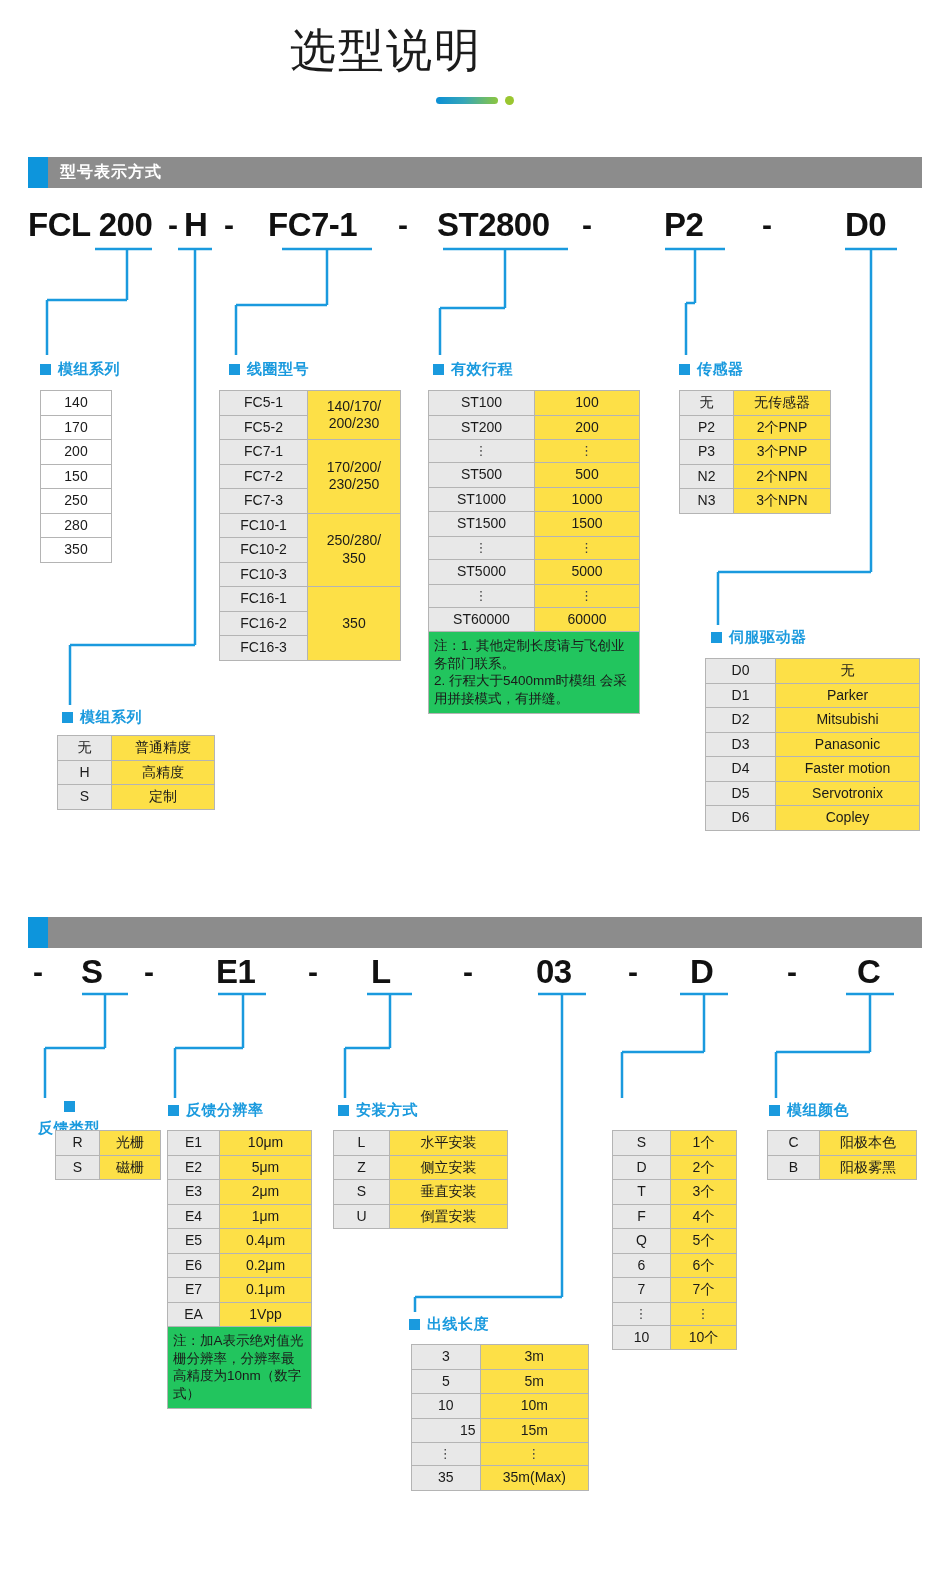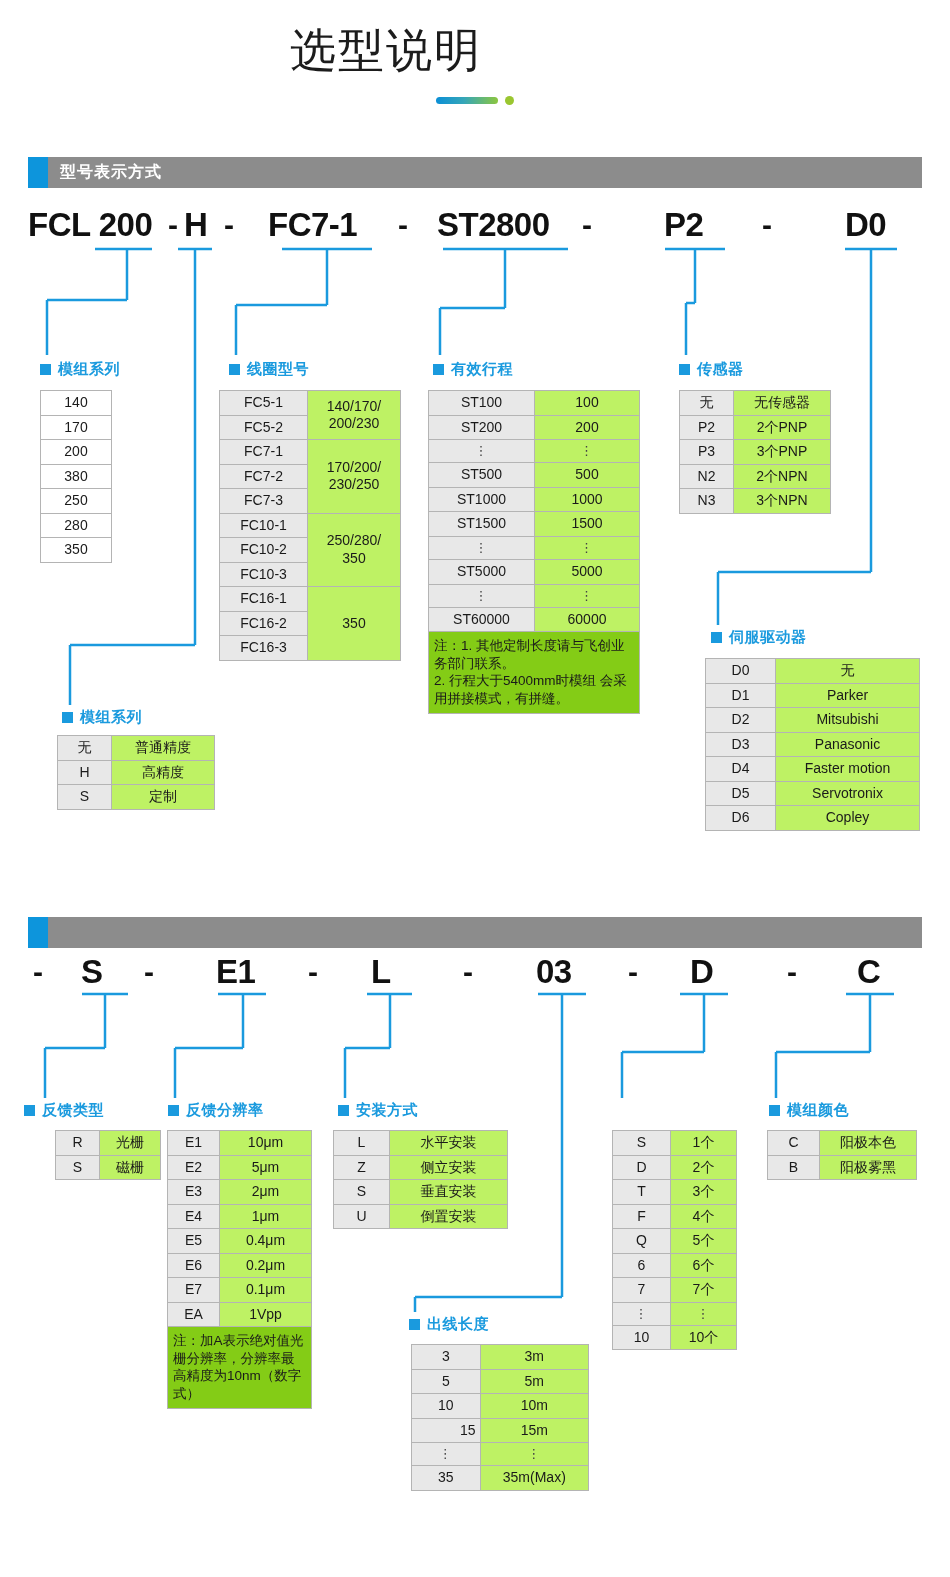--- a/index.html
+++ b/index.html
@@ -97,24 +97,24 @@
   }
   .tbl td {
     border: 1px solid #b4b4b4;
     text-align: center;
     vertical-align: middle;
     padding: 3px 4px;
     line-height: 1.25;
     white-space: nowrap;
   }
   .tbl td.key { background: #e8e8e8; }
-  .tbl td.val { background: #bef264; }
+  .tbl td.val { background: #fde047; }
   .tbl td.plain { background: #ffffff; }
   .tbl td.note {
-    background: #84cc16;
+    background: #22c55e;
     text-align: left;
     white-space: normal;
     font-size: 13.5px;
     line-height: 1.3;
     padding: 5px 5px 6px 5px;
   }
   .dots { color: #444; font-size: 13px; letter-spacing: 1px; }
 </style>
 </head>
 <body>
@@ -237,21 +237,21 @@
       <tr>
         <td class="plain">140</td>
       </tr>
       <tr>
         <td class="plain">170</td>
       </tr>
       <tr>
         <td class="plain">200</td>
       </tr>
       <tr>
-        <td class="plain">380</td>
+        <td class="plain">150</td>
       </tr>
       <tr>
         <td class="plain">250</td>
       </tr>
       <tr>
         <td class="plain">280</td>
       </tr>
       <tr>
         <td class="plain">350</td>
       </tr>
@@ -434,21 +434,21 @@
 <div class="code-tok" style="left:216px; top:953px;">E1</div>
 <div class="code-dash" style="left:308px; top:955px;">-</div>
 <div class="code-tok" style="left:371px; top:953px;">L</div>
 <div class="code-dash" style="left:463px; top:955px;">-</div>
 <div class="code-tok" style="left:536px; top:953px;">03</div>
 <div class="code-dash" style="left:628px; top:955px;">-</div>
 <div class="code-tok" style="left:690px; top:953px;">D</div>
 <div class="code-dash" style="left:787px; top:955px;">-</div>
 <div class="code-tok" style="left:857px; top:953px;">C</div>
 
-<div class="cap" style="left:24px; top:1101px;">
+<div class="cap" style="left:38px; top:1101px;flex-direction:column;">
   <span class="sq"></span>
   <span class="txt">反馈类型</span>
 </div>
 <div class="cap" style="left:168px; top:1101px;">
   <span class="sq"></span>
   <span class="txt">反馈分辨率</span>
 </div>
 <div class="cap" style="left:338px; top:1101px;">
   <span class="sq"></span>
   <span class="txt">安装方式</span>

